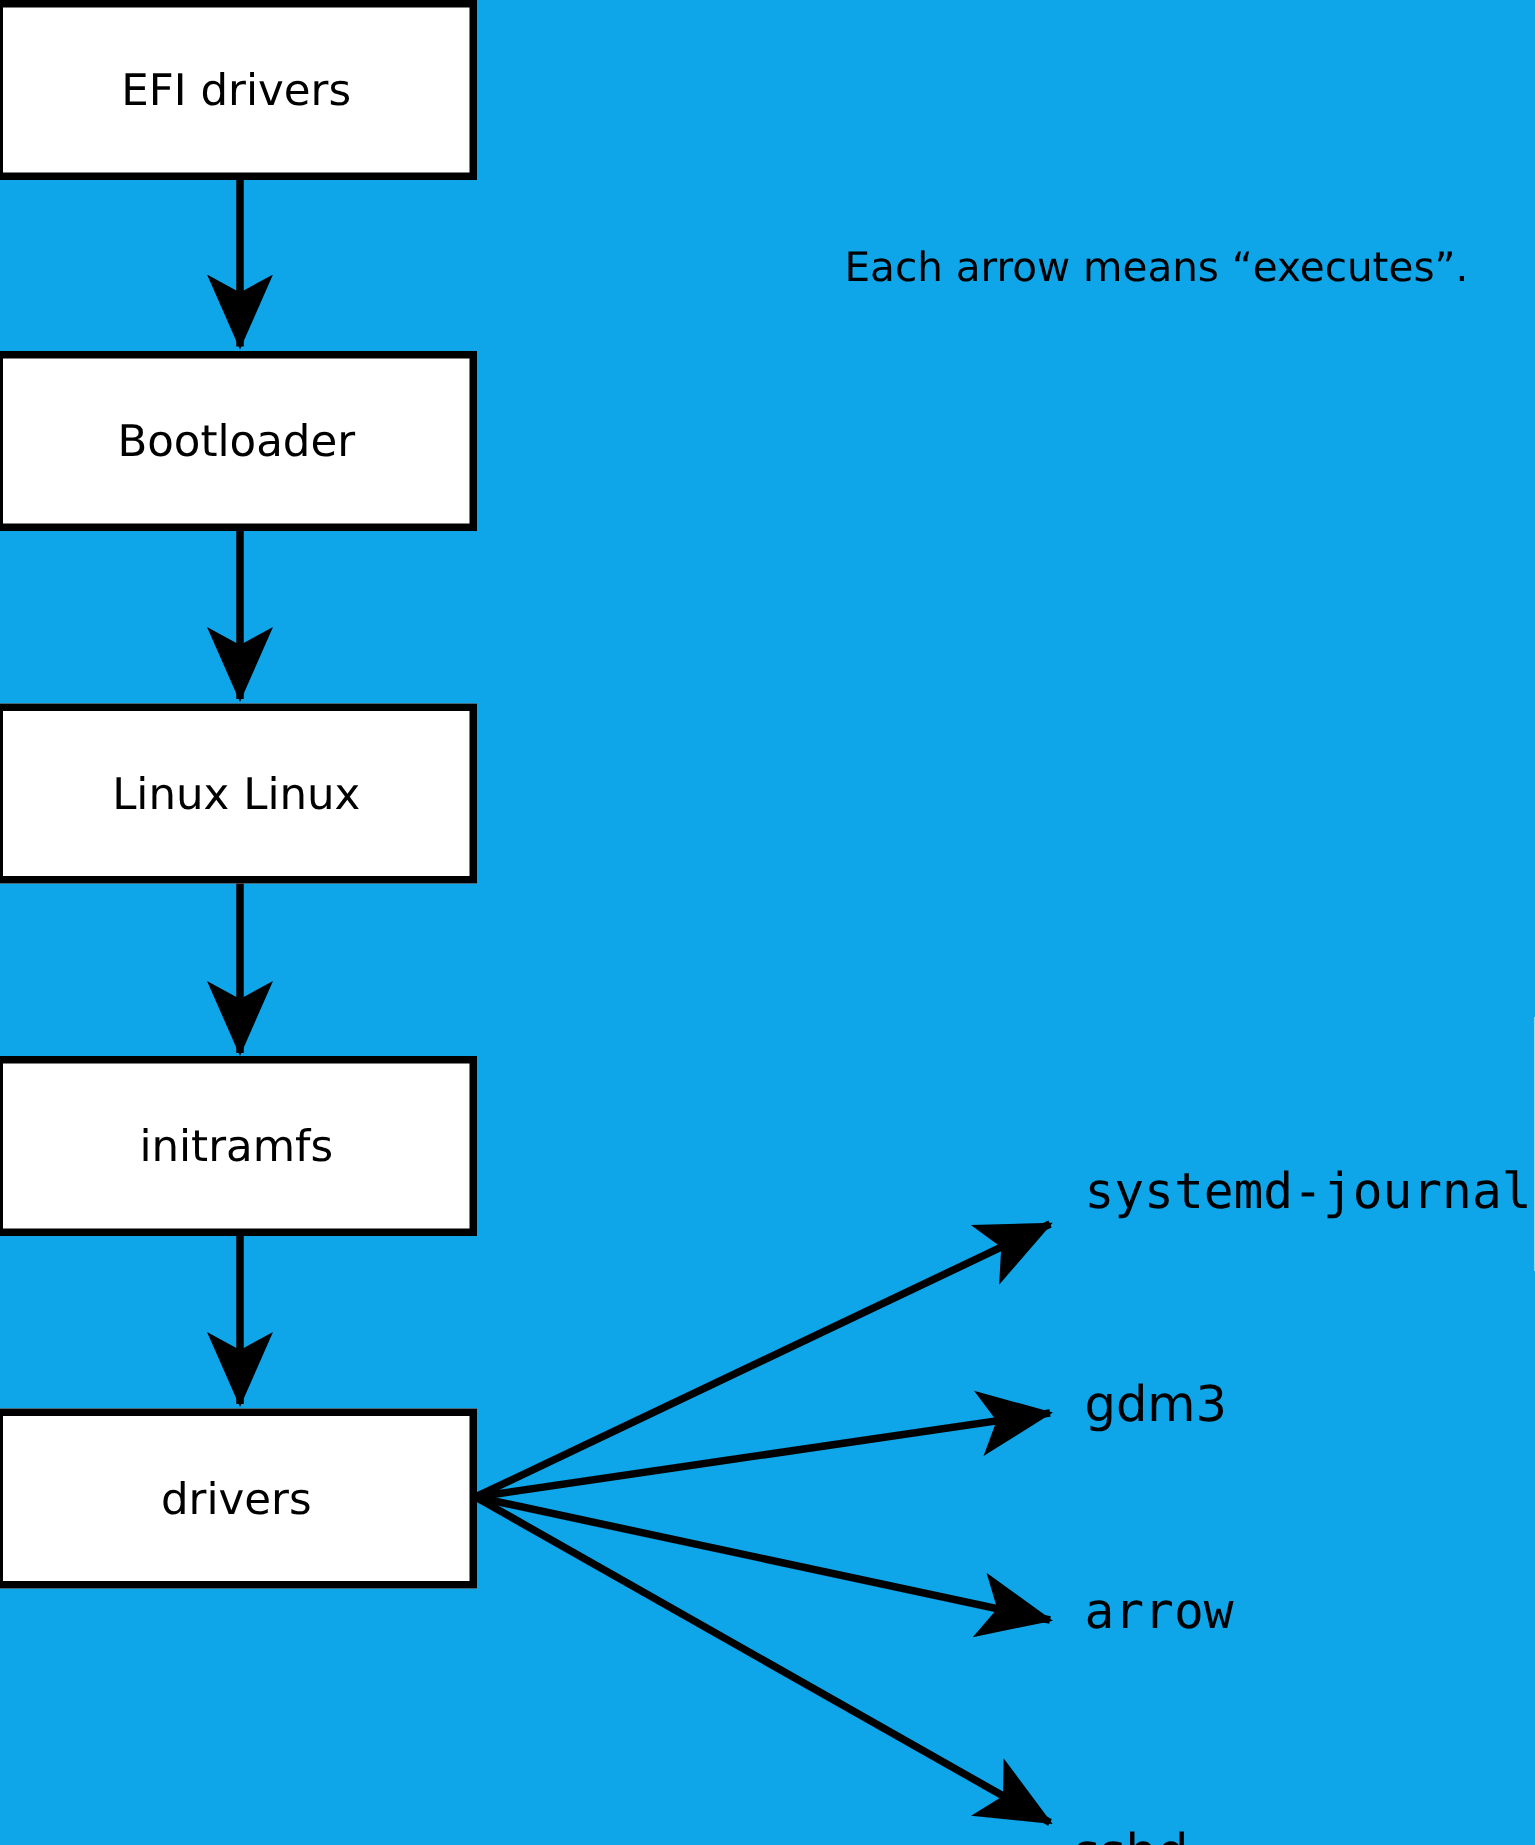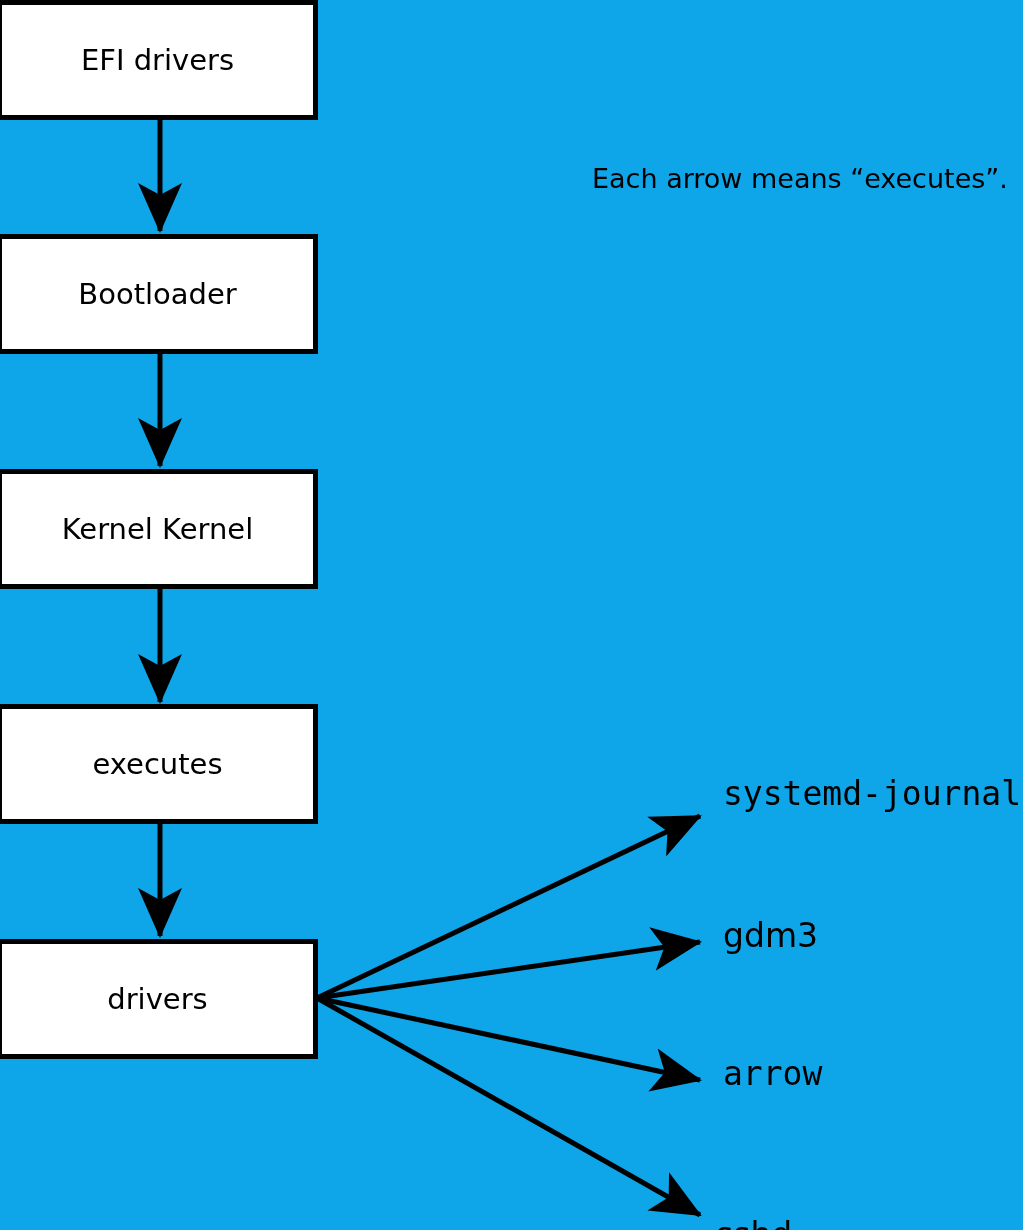--- a/index.html
+++ b/index.html
@@ -95,34 +95,34 @@
 
   <div class="node-box" style="left:-3px; top:0px; width:321px; height:120px;">
     <span class="node-label">EFI drivers</span>
   </div>
 
   <div class="node-box" style="left:-3px; top:234px; width:321px; height:120px;">
     <span class="node-label">Bootloader</span>
   </div>
 
   <div class="node-box" style="left:-3px; top:469px; width:321px; height:120px;">
-    <span class="node-label">Kernel Kernel</span>
+    <span class="node-label">Linux Linux</span>
   </div>
 
   <div class="node-box" style="left:-3px; top:704px; width:321px; height:120px;">
-    <span class="node-label">executes</span>
+    <span class="node-label">initramfs</span>
   </div>
 
   <div class="node-box" style="left:-3px; top:939px; width:321px; height:120px;">
     <span class="node-label">drivers</span>
   </div>
 
   <div class="leaf-label mono" style="left:723px; top:777px;">systemd-journal</div>
 
   <div class="leaf-label sans" style="left:723px; top:919px;">gdm3</div>
 
   <div class="leaf-label mono" style="left:723px; top:1057px;">arrow</div>
 
   <div class="leaf-label sans" style="left:716px; top:1194px;margin-top:24px;">sshd</div>
 
-  <div class="caption" style="left:563px; top:165px;margin-left:29px;">Each arrow means “executes”.</div>
+  <div class="caption" style="left:563px; top:165px;">Each arrow means “executes”.</div>
 
 </div>
 
 </body></html>

